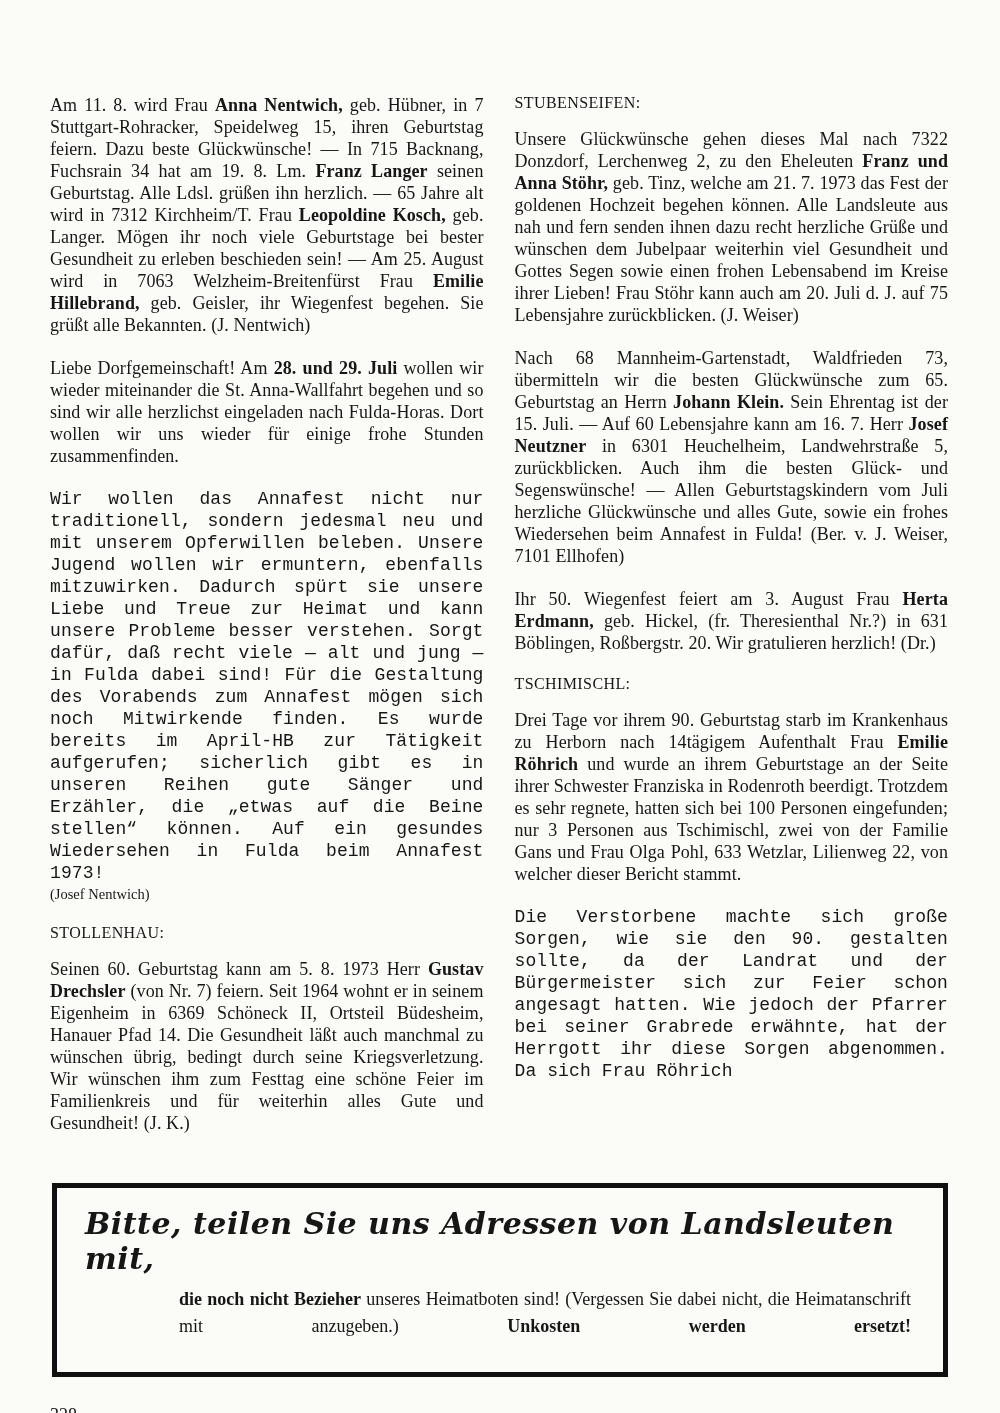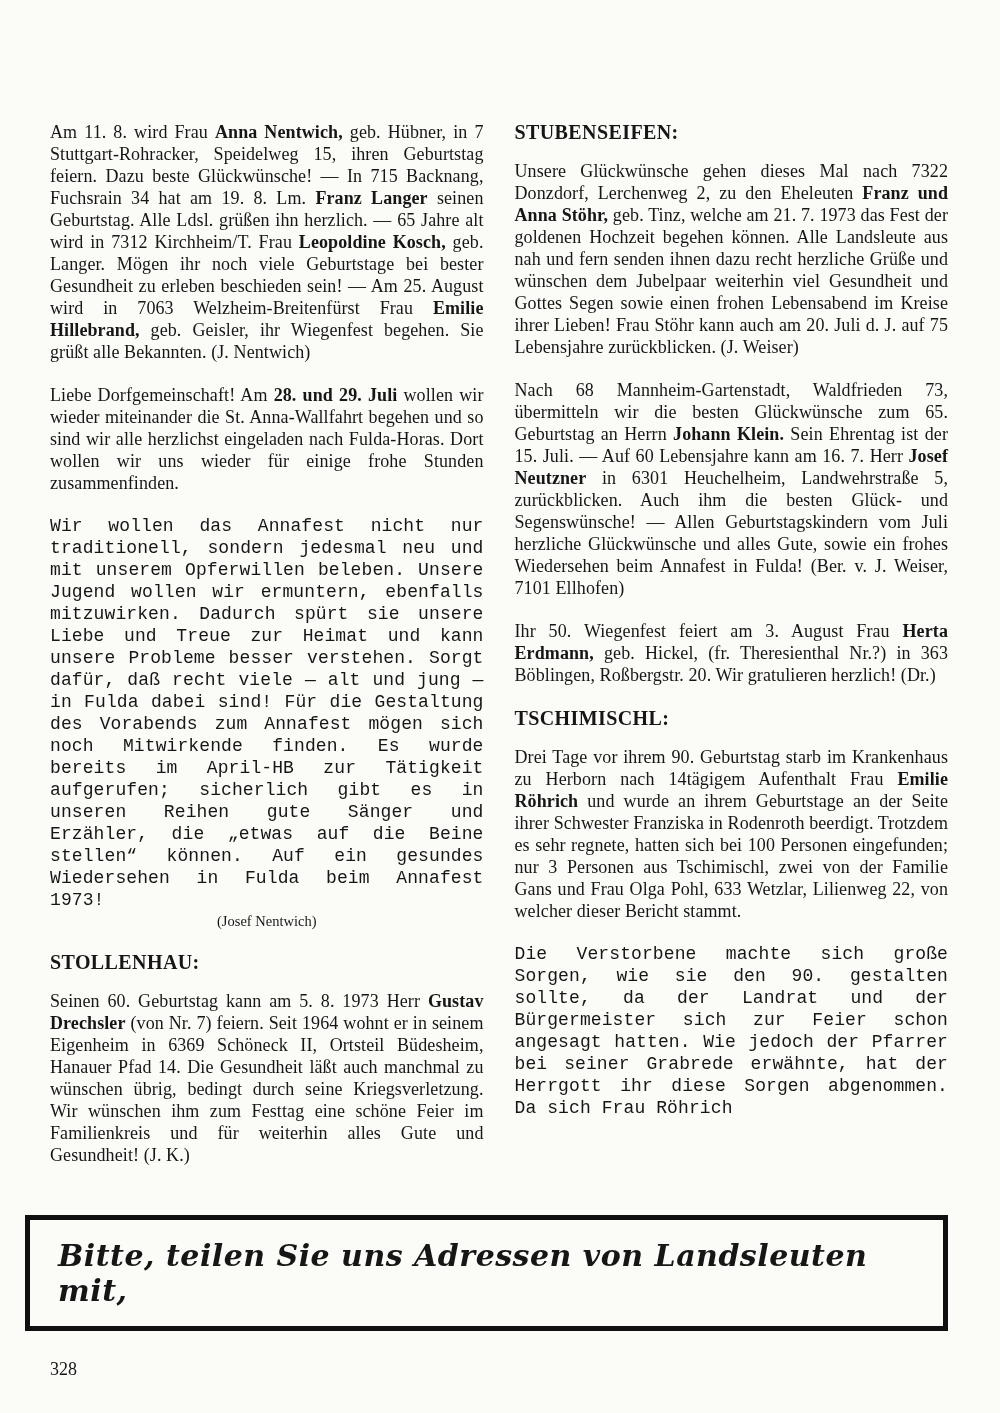--- a/index.html
+++ b/index.html
@@ -13,49 +13,49 @@
     overflow: hidden;
     position: relative;
   }
   .columns {
     display: flex;
     gap: 31px;
     padding: 94px 52px 0 50px;
     min-height: 1049px;
     align-items: flex-start;
   }
-  .col { flex: 1; min-width: 0; margin-top: 27px; }
+  .col { flex: 1; min-width: 0; }
   p.body {
     font-size: 18px;
     line-height: 22px;
     text-align: justify;
     margin: 0 0 21px 0;
     letter-spacing: 0.1px;
   }
   p.body b { font-weight: 700; }
   .small {
     font-size: 14.5px;
     line-height: 17.5px;
   }
   p.body.small { margin-bottom: 2px; font-family: Liberation Mono, monospace; }
   .sig {
-    text-align: center;
+    text-align: left;
     margin-bottom: 20px;
   }
   .section {
-    font-size: 20px;
-    font-weight: 700;
+    font-size: 16px;
+    font-weight: 400;
     letter-spacing: 0.4px;
     margin: 4px 0 16px 0;
   }
   .section.first { margin-top: 0; }
   .notice {
-    margin: 28px 52px 0 25px;
+    margin: 28px 52px 0 52px;
     border: 5px solid #101010;
-    padding: 16px 26px 8px 26px;
+    padding: 16px 26px 32px 26px;
   }
   .notice-headline {
     font-family: "DejaVu Serif", serif;
     font-style: italic;
     font-weight: bold;
     font-size: 30px;
     letter-spacing: 0.5px;
     margin: 2px 0 10px 2px;
   }
   .notice-body {
@@ -84,27 +84,28 @@
       <p class="body small"><span>Wir wollen das Annafest nicht nur traditionell, sondern jedesmal neu und mit unserem Opferwillen beleben. Unsere Jugend wollen wir ermuntern, ebenfalls mitzuwirken. Dadurch spürt sie unsere Liebe und Treue zur Heimat und kann unsere Probleme besser verstehen. Sorgt dafür, daß recht viele — alt und jung — in Fulda dabei sind! Für die Gestaltung des Vorabends zum Annafest mögen sich noch Mitwirkende finden. Es wurde bereits im April-HB zur Tätigkeit aufgerufen; sicherlich gibt es in unseren Reihen gute Sänger und Erzähler, die „etwas auf die Beine stellen“ können. Auf ein gesundes Wiedersehen in Fulda beim Annafest 1973!</span></p>
       <div class="small sig">(Josef Nentwich)</div>
       <h3 class="section">STOLLENHAU:</h3>
       <p class="body"><span>Seinen 60. Geburtstag kann am 5. 8. 1973 Herr </span><b>Gustav Drechsler</b><span> (von Nr. 7) feiern. Seit 1964 wohnt er in seinem Eigenheim in 6369 Schöneck II, Ortsteil Büdesheim, Hanauer Pfad 14. Die Gesundheit läßt auch manchmal zu wünschen übrig, bedingt durch seine Kriegsverletzung. Wir wünschen ihm zum Festtag eine schöne Feier im Familienkreis und für weiterhin alles Gute und Gesundheit! (J. K.)</span></p>
     </div>
 
     <div class="col">
       <h3 class="section first">STUBENSEIFEN:</h3>
       <p class="body"><span>Unsere Glückwünsche gehen dieses Mal nach 7322 Donzdorf, Lerchenweg 2, zu den Eheleuten </span><b>Franz und Anna Stöhr,</b><span> geb. Tinz, welche am 21. 7. 1973 das Fest der goldenen Hochzeit begehen können. Alle Landsleute aus nah und fern senden ihnen dazu recht herzliche Grüße und wünschen dem Jubelpaar weiterhin viel Gesundheit und Gottes Segen sowie einen frohen Lebensabend im Kreise ihrer Lieben! Frau Stöhr kann auch am 20. Juli d. J. auf 75 Lebensjahre zurückblicken. (J. Weiser)</span></p>
       <p class="body"><span>Nach 68 Mannheim-Gartenstadt, Waldfrieden 73, übermitteln wir die besten Glückwünsche zum 65. Geburtstag an Herrn </span><b>Johann Klein.</b><span> Sein Ehrentag ist der 15. Juli. — Auf 60 Lebensjahre kann am 16. 7. Herr </span><b>Josef Neutzner</b><span> in 6301 Heuchelheim, Landwehrstraße 5, zurückblicken. Auch ihm die besten Glück- und Segenswünsche! — Allen Geburtstagskindern vom Juli herzliche Glückwünsche und alles Gute, sowie ein frohes Wiedersehen beim Annafest in Fulda! (Ber. v. J. Weiser, 7101 Ellhofen)</span></p>
-      <p class="body"><span>Ihr 50. Wiegenfest feiert am 3. August Frau </span><b>Herta Erdmann,</b><span> geb. Hickel, (fr. Theresienthal Nr.?) in 363 Böblingen, Roßbergstr. 20. Wir gratulieren herzlich! (Dr.)</span></p>
+      <p class="body"><span>Ihr 50. Wiegenfest feiert am 3. August Frau </span><b>Herta Erdmann,</b><span> geb. Hickel, (fr. Theresienthal Nr.?) in 631 Böblingen, Roßbergstr. 20. Wir gratulieren herzlich! (Dr.)</span></p>
       <h3 class="section">TSCHIMISCHL:</h3>
       <p class="body"><span>Drei Tage vor ihrem 90. Geburtstag starb im Krankenhaus zu Herborn nach 14tägigem Aufenthalt Frau </span><b>Emilie Röhrich</b><span> und wurde an ihrem Geburtstage an der Seite ihrer Schwester Franziska in Rodenroth beerdigt. Trotzdem es sehr regnete, hatten sich bei 100 Personen eingefunden; nur 3 Personen aus Tschimischl, zwei von der Familie Gans und Frau Olga Pohl, 633 Wetzlar, Lilienweg 22, von welcher dieser Bericht stammt.</span></p>
       <p class="body small"><span>Die Verstorbene machte sich große Sorgen, wie sie den 90. gestalten sollte, da der Landrat und der Bürgermeister sich zur Feier schon angesagt hatten. Wie jedoch der Pfarrer bei seiner Grabrede erwähnte, hat der Herrgott ihr diese Sorgen abgenommen. Da sich Frau Röhrich</span></p>
     </div>
 
   </div>
 
   <div class="notice">
     <div class="notice-headline">Bitte, teilen Sie uns Adressen von Landsleuten mit,</div>
+    <p class="notice-body"><b>die noch nicht Bezieher</b><span> unseres Heimatboten sind! (Vergessen Sie dabei nicht, die Heimatanschrift mit anzugeben.) </span><b>Unkosten werden ersetzt!</b></p>
   </div>
 
   <div class="page-number">328</div>
 
 </div>
 
 </body></html>

